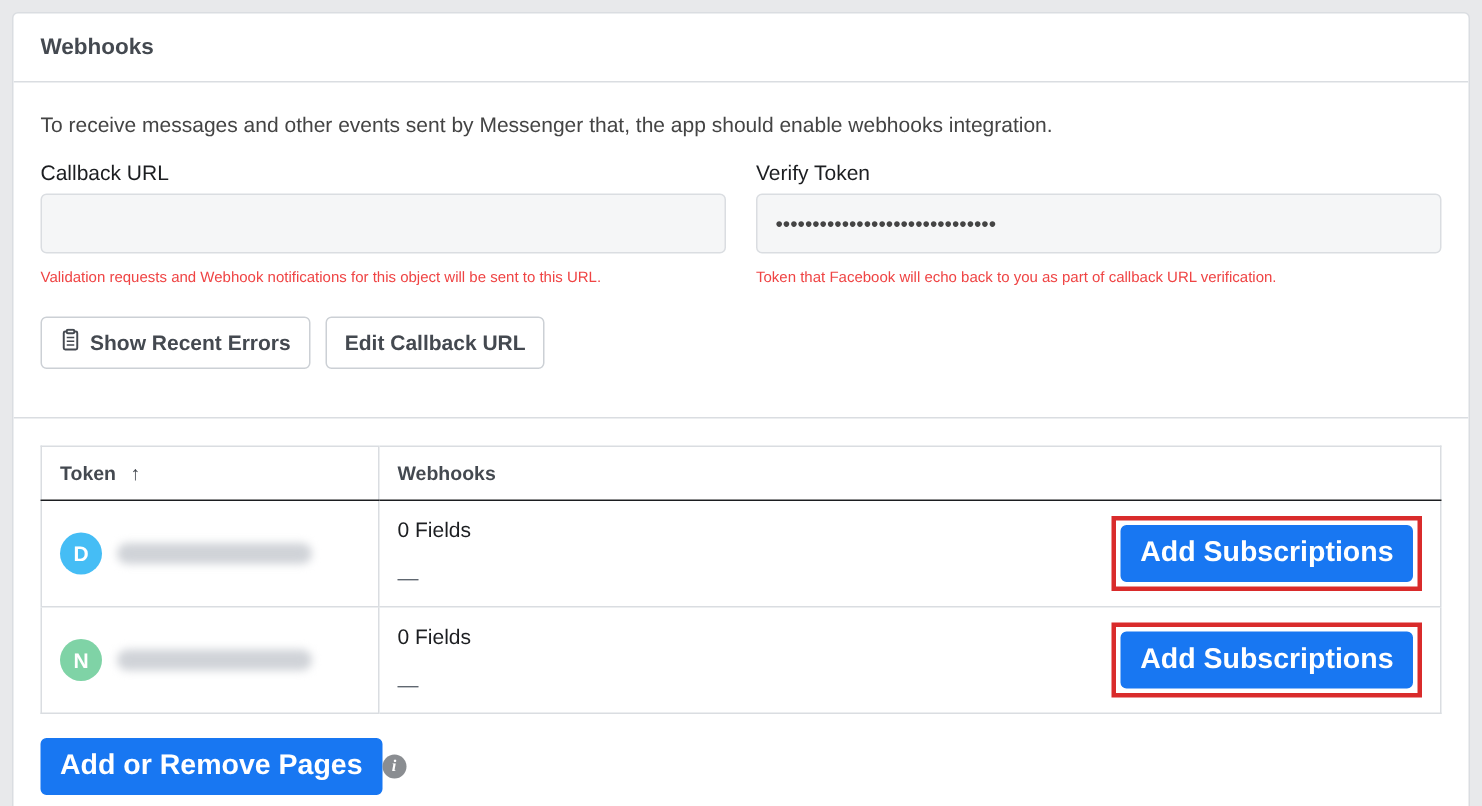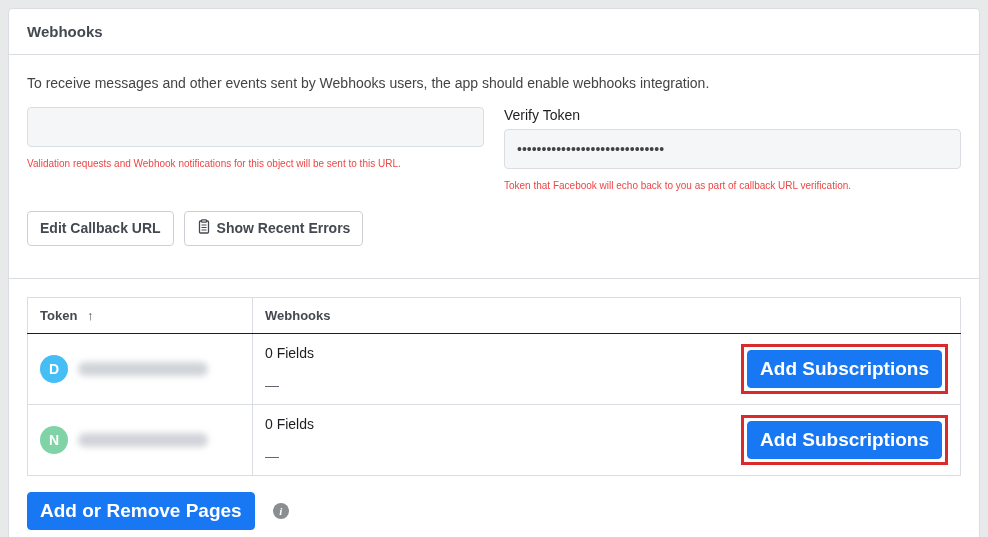--- a/index.html
+++ b/index.html
@@ -172,21 +172,21 @@
     white-space: nowrap;
   }
   .highlight-box {
     border: 3px solid #d92b2b;
     padding: 3px;
     display: inline-block;
   }
   .bottom-row {
     display: flex;
     align-items: center;
-    gap: 18px;
+    gap: 0;
   }
   .info-icon-circle {
     width: 16px;
     height: 16px;
     border-radius: 50%;
     background: #8a8d91;
     color: #fff;
     font-size: 11px;
     font-weight: 700;
     display: flex;
@@ -198,49 +198,50 @@
 </style>
 </head>
 <body>
 
 <div class="card">
   <div class="card-header">
     <span>Webhooks</span>
   </div>
 
   <div class="card-body">
-    <p class="desc">To receive messages and other events sent by Webhooks users, the app should enable webhooks integration.</p>
+    <p class="desc">To receive messages and other events sent by Messenger that, the app should enable webhooks integration.</p>
 
     <div class="row">
       <div class="col">
+        <label class="field-label">Callback URL</label>
         <input class="field-input" type="text" readonly="" value="" style="">
         <div class="field-help">Validation requests and Webhook notifications for this object will be sent to this URL.</div>
       </div>
       <div class="col">
         <label class="field-label">Verify Token</label>
         <input class="field-input" type="text" readonly="" value="••••••••••••••••••••••••••••••" style="">
         <div class="field-help">Token that Facebook will echo back to you as part of callback URL verification.</div>
       </div>
     </div>
 
     <div class="btn-row">
-      <button class="btn">
-        <span>Edit Callback URL</span>
-      </button>
       <button class="btn">
         <span>
           <svg width="14" height="16" viewBox="0 0 14 16" fill="none">
             <rect x="2.5" y="2" width="9" height="12" rx="1" stroke="#444950" stroke-width="1.3" fill="none"></rect>
             <rect x="4.5" y="0.8" width="5" height="2.4" rx="0.8" stroke="#444950" stroke-width="1.3" fill="#fff"></rect>
             <line x1="4.5" y1="6" x2="9.5" y2="6" stroke="#444950" stroke-width="1.1"></line>
             <line x1="4.5" y1="8.5" x2="9.5" y2="8.5" stroke="#444950" stroke-width="1.1"></line>
             <line x1="4.5" y1="11" x2="9.5" y2="11" stroke="#444950" stroke-width="1.1"></line>
           </svg>
         </span>
         <span>Show Recent Errors</span>
+      </button>
+      <button class="btn">
+        <span>Edit Callback URL</span>
       </button>
     </div>
   </div>
 
   <div class="divider"></div>
 
   <div class="table-section">
     <table>
       <thead>
         <tr>

